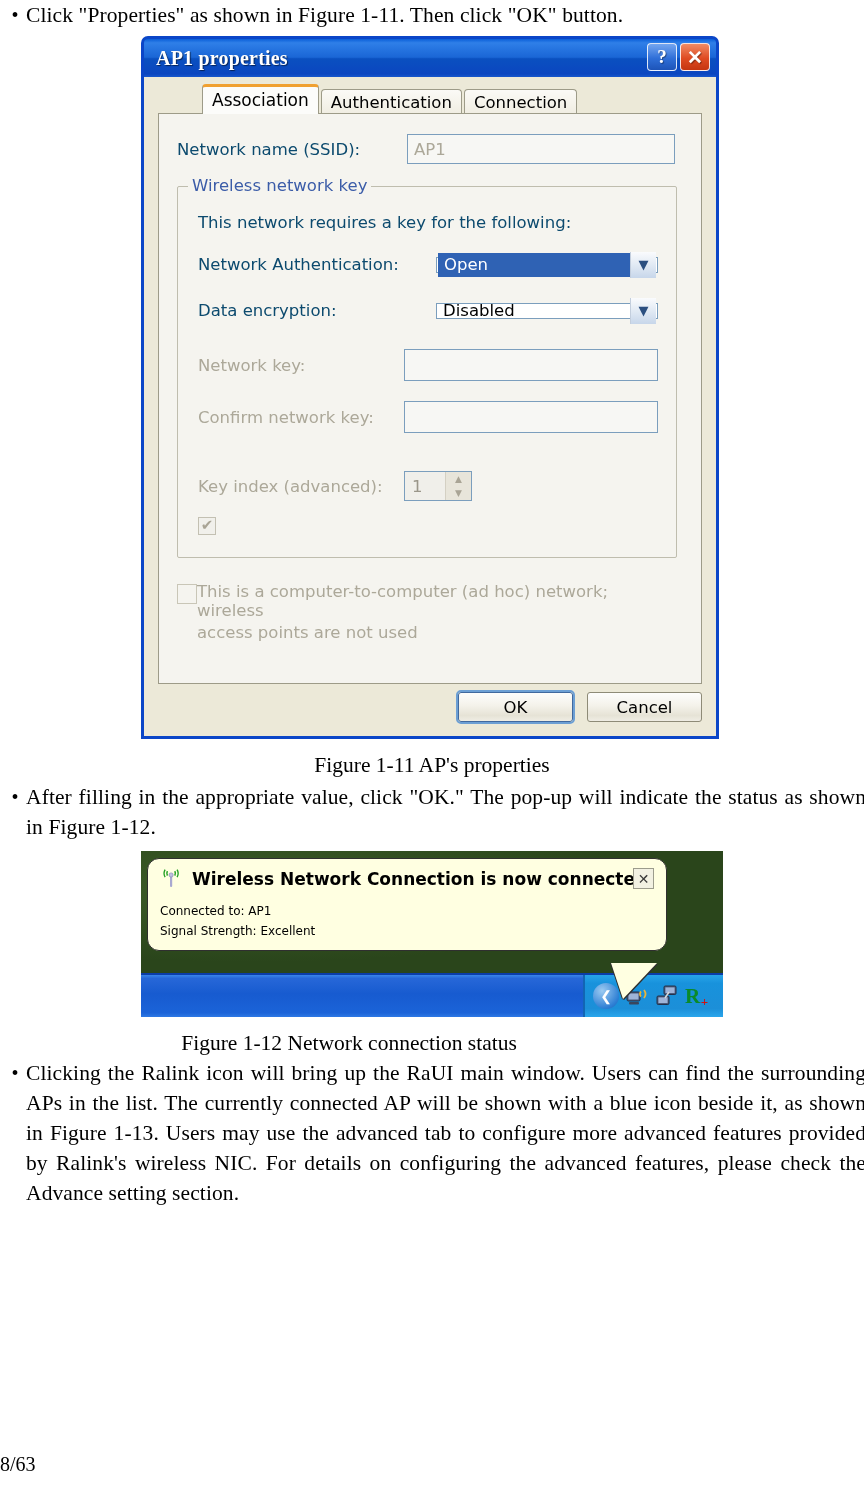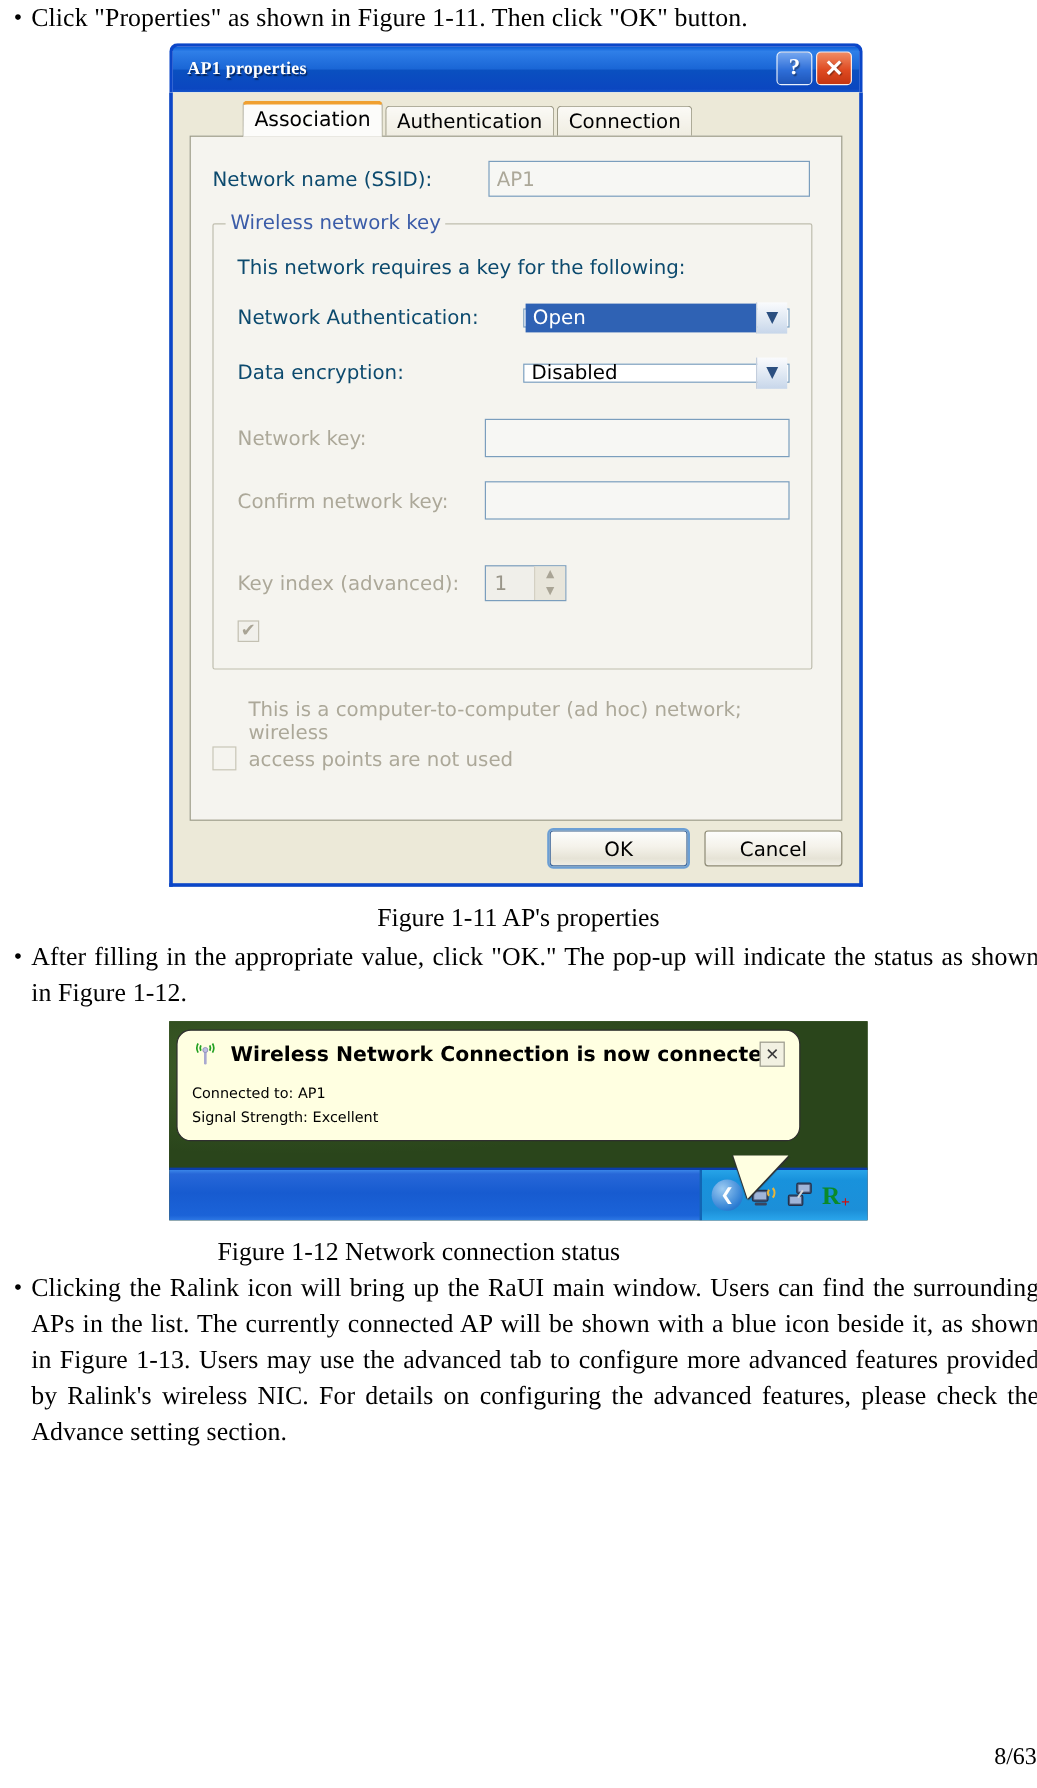--- a/index.html
+++ b/index.html
@@ -49,21 +49,21 @@
     text-align: center;
     font-size: 21.5px;
     line-height: 30px;
     margin: 4px 0 2px 0;
   }
   .footer {
     position: absolute;
     left: 0;
     bottom: 14px;
     width: 864px;
-    text-align: right;
+    text-align: left;
     font-size: 20px;
   }
 
   
   .dialog-wrap {
     position: absolute;
     left: 141px;
     top: 36px;
     width: 578px;
     height: 703px;
@@ -87,21 +87,21 @@
     border-left: 3px solid #0B46C8;
     border-right: 3px solid #0B46C8;
     border-radius: 7px 7px 0 0;
     display: flex;
     align-items: center;
     position: relative;
     box-sizing: border-box;
   }
   .xp-title {
     color: #fff;
-    font-size: 15px;
+    font-size: 20px;
     font-weight: bold;
     margin-left: 12px;
     text-shadow: 1px 1px 1px rgba(0,0,0,0.55);
     letter-spacing: 0.2px;
   }
   .title-btns {
     position: absolute;
     right: 6px;
     top: 4px;
     display: flex;
@@ -127,21 +127,21 @@
   .tbtn.close {
     background: linear-gradient(to bottom, #F08B63, #DF4B22 55%, #C53511);
   }
 
   
   .tabstrip {
     position: relative;
     height: 30px;
     margin: 7px 0 0 14px;
     display: flex;
-    align-items: center;
+    align-items: flex-end;
     padding-left: 44px;
   }
   .tab {
     height: 27px;
     line-height: 26px;
     padding: 0 9px;
     font-size: 16.5px;
     color: #000;
     background: linear-gradient(to bottom, #FBFAF6, #EFECE0);
     border: 1px solid #9D9B88;
@@ -540,21 +540,21 @@
             </div>
           </div>
 
           <div class="row" style="position:absolute; left:20px; top:330px; width:460px; gap:8px;">
             <div class="chk">
               <span class="tick">✔</span>
             </div>
           </div>
         </div>
 
-        <div style="position:absolute; left:18px; top:468px; width:490px; display:flex; gap:10px; align-items:flex-end;">
+        <div style="position:absolute; left:18px; top:468px; width:490px; display:flex; gap:0; align-items:flex-start;">
           <div class="chk" style="width:20px;height:20px;flex:0 0 20px;background:#F5F4EF;border-color:#C9C6B7;margin-top:2px;"></div>
           <div>
             <div class="lbl dim">This is a computer-to-computer (ad hoc) network; wireless</div>
             <div class="lbl dim" style="margin-top:3px;">access points are not used</div>
           </div>
         </div>
       </div>
 
       <div class="btnrow">
         <div class="xbtn default">OK</div>

